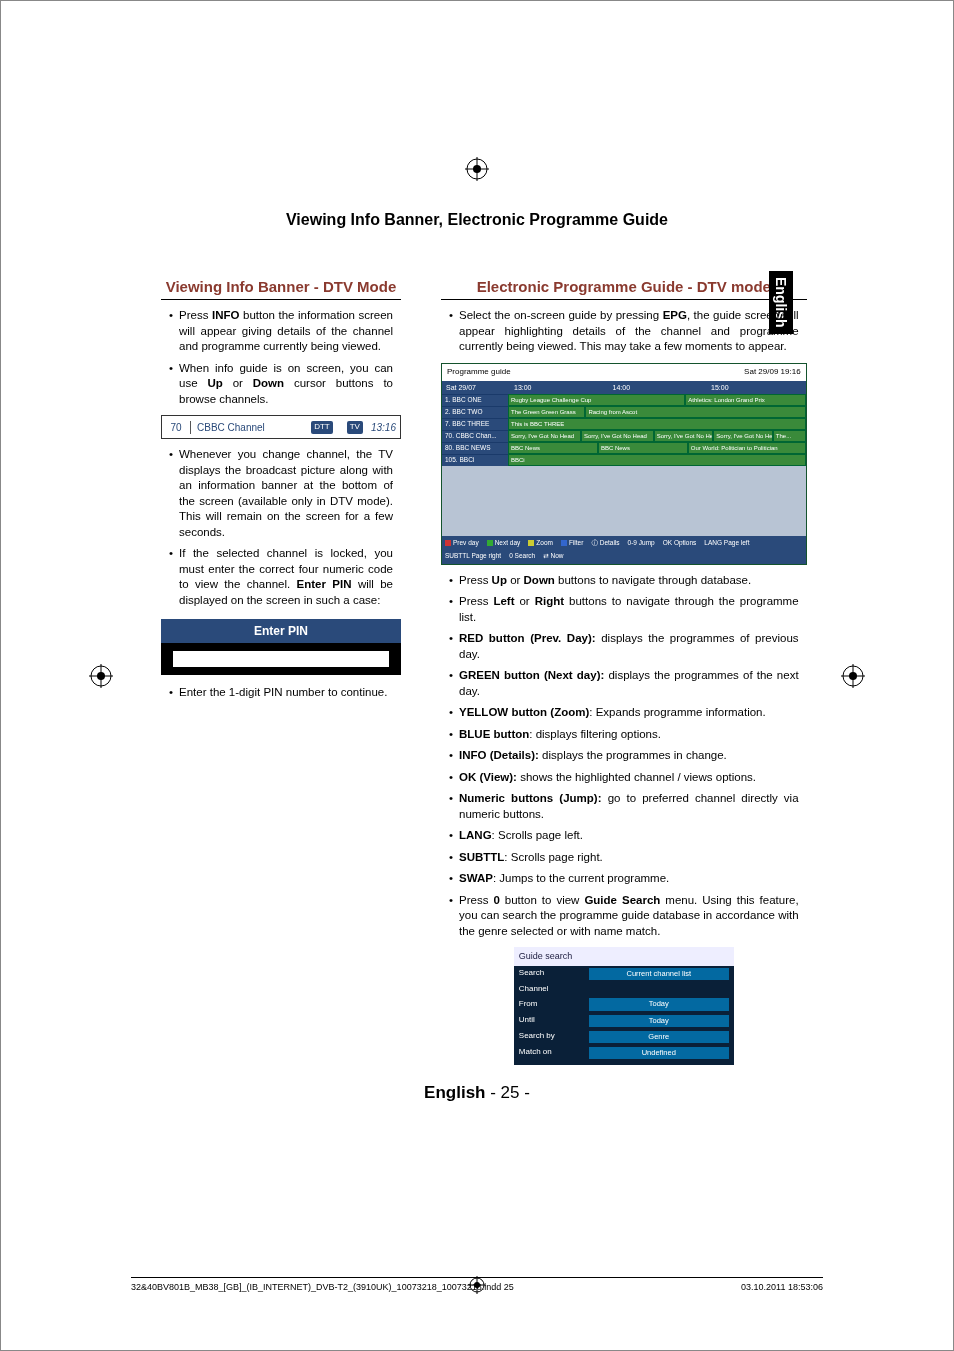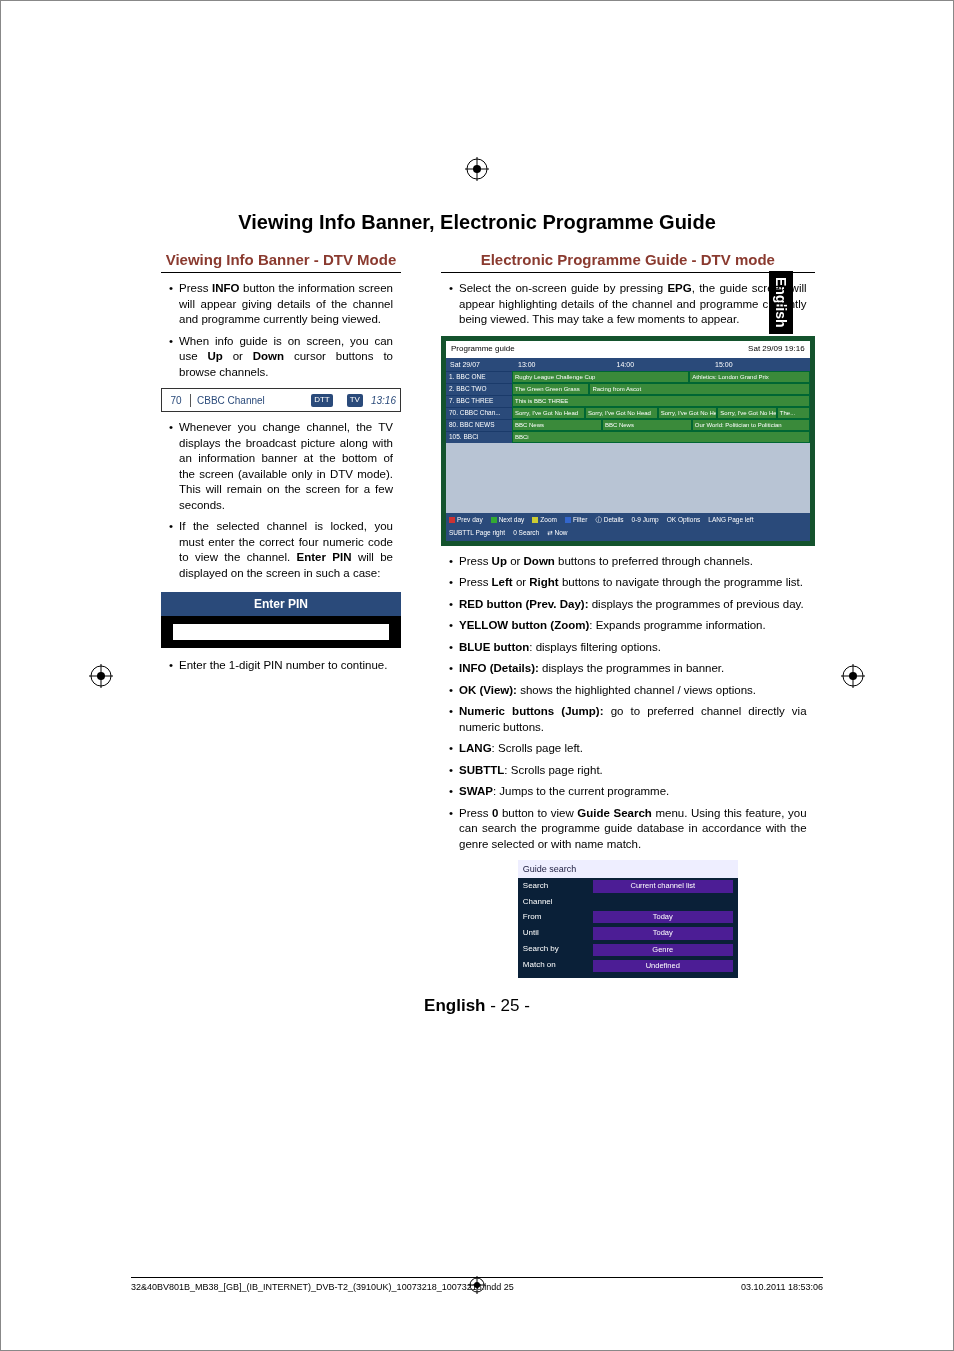--- a/index.html
+++ b/index.html
@@ -3,61 +3,61 @@
 <meta charset="utf-8">
 <style>
 body { margin:0; font-family: Arial, Helvetica, sans-serif; background:#fff; color:#000; }
 .sheet { width:954px; height:1351px; margin:0 auto; position:relative; box-sizing:border-box; border:1px solid #888; }
 .reg-top, .reg-bot, .reg-left, .reg-right { position:absolute; }
 .reg-top { top:156px; left:50%; transform:translateX(-50%); }
 .reg-left { left:88px; top:50%; transform:translateY(-50%); }
 .reg-right { right:88px; top:50%; transform:translateY(-50%); }
 .regmark svg { display:block; }
 .page { position:absolute; left:160px; right:160px; top:210px; bottom:100px; }
-.title { text-align:center; font-size:20px; font-weight:bold; margin-bottom:16px;}
+.title { text-align:center; font-size:16px; font-weight:bold; margin-bottom:48px;}
 .side-tab { position:absolute; right:0; top:60px; background:#000; color:#fff; padding:6px 4px; font-size:14px; font-weight:bold; writing-mode:vertical-rl; text-orientation:mixed;}
 .cols { display:flex; gap:20px; }
 .col { flex:1; font-size:11.5px; line-height:1.35; }
 .divider { width:1px; background:#555; }
 .subhead { text-align:center; font-weight:bold; color:#8a3a2f; font-size:15px; margin-bottom:6px; border-bottom:1px solid #000; padding-bottom:2px;}
 ul.doc { list-style:none; padding:0; margin:8px;}
 ul.doc > li { position:relative; padding-left:10px; margin:6px 0; text-align:justify;}
 ul.doc > li:before { content:"•"; position:absolute; left:0; }
 b { font-weight:bold; }
 .banner { border:1px solid #333; display:flex; align-items:center; font-size:10px; height:22px; margin:6px 0;}
 .banner .bn-num { width:28px; text-align:center; border-right:1px solid #555; color:#2a4a7a;}
 .banner .bn-name { flex:1; padding-left:6px; color:#2a4a7a;}
 .banner .bn-ico { display:flex; gap:14px; padding:0 4px;}
 .banner .bn-badge { background:#2a4a7a; color:#fff; font-size:8px; padding:1px 3px; border-radius:2px;}
 .banner .bn-time { padding:0 4px; color:#2a4a7a;font-style:italic;}
 .pin { background:#000; width:240px; margin:10px auto; padding-bottom:8px;}
 .pin-title { background:#2a4a7a; color:#fff; text-align:center; font-size:12px; padding:4px 0; font-weight:bold;}
 .pin-input { background:#fff; height:16px; margin:8px 12px 0;}
-.epg { border:5px solid #14532d; font-size:7px; background:#fff; margin:4px 0 8px;}
+.epg { border:1px solid #14532d; font-size:7px; background:#fff; margin:4px 0 8px;}
 .epg-top { display:flex; justify-content:space-between; padding:3px 5px; font-size:8px;}
 .epg-times { display:flex; background:#2a4a7a; color:#fff;}
 .epg-times div { padding:2px 4px; }
 .epg-times .datec { width:60px;}
 .epg-times .slot { flex:1;}
 .epg-row { display:flex; height:12px; }
 .epg-row .ch { width:60px; background:#2a4a7a; color:#fff; padding:1px 3px; overflow:hidden; white-space:nowrap; border-top:1px solid #1a3a6a; font-size:6.5px;}
 .epg-row .progs { flex:1; display:flex; }
 .epg-row .p { background:#3a8a3a; color:#fff; border:1px solid #063; padding:1px 2px; overflow:hidden; white-space:nowrap; font-size:6px;}
 .epg-blank { height:70px; background:#b8c4d4;}
 .epg-legend { background:#2a4a7a; color:#fff; padding:3px; display:flex; flex-wrap:wrap; gap:4px 8px; font-size:6.5px;}
 .epg-legend span { white-space:nowrap;}
 .lg-r:before{content:"";display:inline-block;width:6px;height:6px;background:#c33;margin-right:2px;vertical-align:middle;}
 .lg-g:before{content:"";display:inline-block;width:6px;height:6px;background:#3a3;margin-right:2px;vertical-align:middle;}
 .lg-y:before{content:"";display:inline-block;width:6px;height:6px;background:#cc3;margin-right:2px;vertical-align:middle;}
 .lg-b:before{content:"";display:inline-block;width:6px;height:6px;background:#36c;margin-right:2px;vertical-align:middle;}
 .search { background:#0a2038; color:#fff; width:220px; margin:8px auto 0; font-size:8px; padding-bottom:4px;}
 .search-title { background:#eef; color:#224; padding:3px 5px; font-size:9px;}
 .search-row { display:flex; padding:2px 5px; align-items:center;}
 .search-row .lbl { width:70px;}
-.search-row .val { flex:1; background:#4c1d95; text-align:center; padding:1px 0; font-size:7.5px;}
+.search-row .val { flex:1; background:#0369a1; text-align:center; padding:1px 0; font-size:7.5px;}
 .search-row .val.blank { background:#0a2038;}
 .footer { text-align:center; font-size:17px; margin-top:18px;}
 .footer b { font-weight:bold;}
 .print-line { position:absolute; left:130px; right:130px; bottom:58px; border-top:1px solid #000; font-size:9px; display:flex; justify-content:space-between; padding-top:4px; color:#000;}
 </style>
 </head>
 <body>
 
 <div class="sheet">
   <div class="regmark reg-top">
@@ -194,26 +194,27 @@
             <span>0-9 <span>Jump</span></span>
             <span>OK <span>Options</span></span>
             <span>LANG <span>Page left</span></span>
             <span>SUBTTL <span>Page right</span></span>
             <span>0 <span>Search</span></span>
             <span>⇄ <span>Now</span></span>
           </div>
         </div>
 
         <ul class="doc">
-          <li><span>Press </span><b>Up</b><span> or </span><b>Down</b><span> buttons to preferred through  channels.</span></li>
+          <li><span>Press </span><b>Up</b><span> or </span><b>Down</b><span> buttons to navigate through  database.</span></li>
           <li><span>Press </span><b>Left</b><span> or </span><b>Right</b><span> buttons to navigate through the programme list.</span></li>
           <li><b>RED button (Prev. Day):</b><span> displays the programmes of previous day.</span></li>
+          <li><b>GREEN button (Next day):</b><span> displays the programmes of the next  day.</span></li>
           <li><b>YELLOW button (Zoom)</b><span>: Expands programme information.</span></li>
           <li><b>BLUE button</b><span>: displays filtering options.</span></li>
-          <li><b>INFO (Details):</b><span> displays the programmes in banner.</span></li>
+          <li><b>INFO (Details):</b><span> displays the programmes in change.</span></li>
           <li><b>OK (View):</b><span> shows the highlighted channel / views options.</span></li>
           <li><b>Numeric buttons (Jump):</b><span> go to preferred channel directly via numeric buttons.</span></li>
           <li><b>LANG</b><span>: Scrolls page left.</span></li>
           <li><b>SUBTTL</b><span>: Scrolls page right.</span></li>
           <li><b>SWAP</b><span>: Jumps to the current programme.</span></li>
           <li><span>Press </span><b>0</b><span> button to view </span><b>Guide Search</b><span> menu. Using this feature, you can search the programme guide database in accordance with the genre selected or with name match.</span></li>
         </ul>
 
         <div class="search">
           <div class="search-title">Guide search</div>

